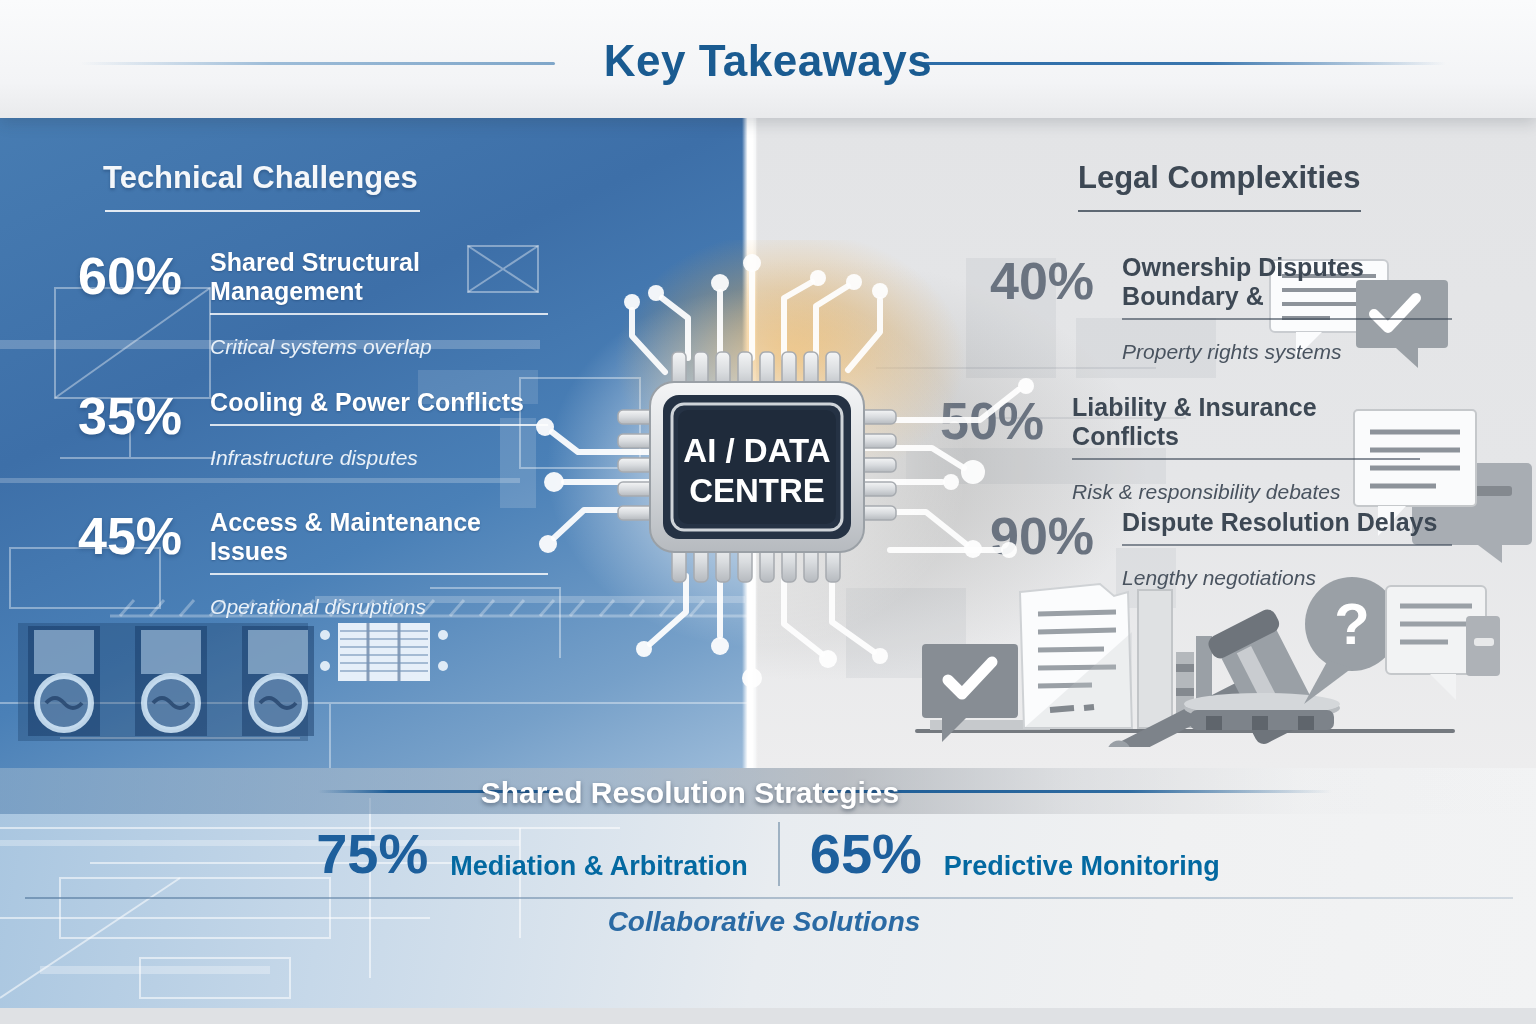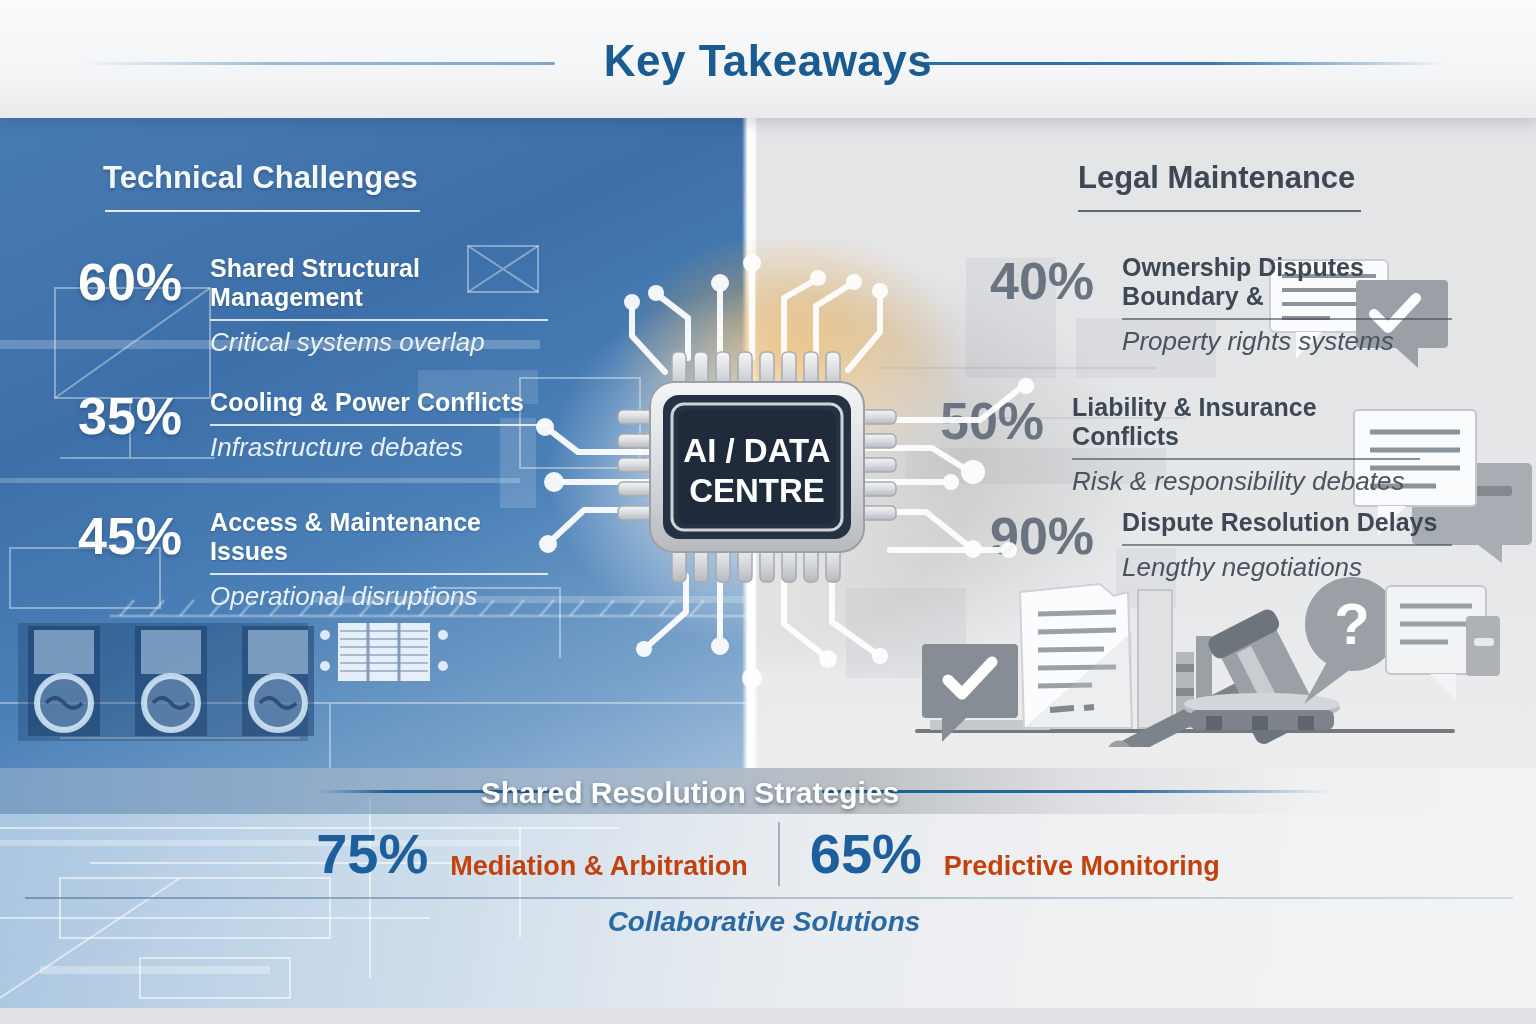--- a/index.html
+++ b/index.html
@@ -47,21 +47,21 @@
   .heading-rule{position:absolute;height:2px;z-index:5;}
   .tech-heading{left:103px;top:160px;color:#f4f7fa;text-shadow:0 2px 3px rgba(20,50,90,.35);}
   .tech-rule{left:105px;top:210px;width:315px;background:rgba(255,255,255,.85);}
   .legal-heading{left:1078px;top:160px;color:#3d4854;}
   .legal-rule{left:1078px;top:210px;width:283px;background:rgba(60,72,86,.8);}
   
   .stat{position:absolute;display:flex;align-items:flex-start;z-index:5;}
   .stat .pct{font-size:52px;font-weight:700;line-height:1;margin-top:2px;}
   .stat .txt{margin-left:28px;}
   .stat .lbl{font-size:25px;font-weight:700;line-height:1.15;padding-bottom:7px;}
-  .stat .sub{font-size:26px;font-style:italic;margin-top:6px;}
+  .stat .sub{font-size:21px;font-style:italic;margin-top:20px;}
   .left-stat .pct{color:#ffffff;text-shadow:0 2px 4px rgba(20,50,90,.4);}
   .left-stat .lbl{color:#ffffff;border-bottom:2px solid rgba(255,255,255,.8);width:338px;
     text-shadow:0 1px 2px rgba(20,50,90,.35);}
   .left-stat .sub{color:#eaf1f8;}
   .right-stat .pct{color:#6a7380;}
   .right-stat .lbl{color:#3d4854;border-bottom:2px solid rgba(62,73,88,.6);width:330px;}
   .right-stat .sub{color:#49535f;}
   .lbl .lbl-line{display:block;}
   
   .bottom-section{
@@ -82,21 +82,21 @@
   .band-line-left{left:318px;width:240px;
     background:linear-gradient(90deg,rgba(25,80,135,0),#1d5c96 30%,#1d5c96 100%);}
   .band-line-right{left:822px;width:510px;
     background:linear-gradient(90deg,#1d5c96,#2f6ba0 60%,rgba(45,100,150,0));}
   .resolution-row{
     position:absolute;left:0;top:822px;width:1536px;display:flex;z-index:4;
     justify-content:center;align-items:center;gap:30px;
   }
   .res-item{display:flex;align-items:flex-end;gap:22px;}
   .res-item .pct{font-size:56px;font-weight:700;color:#1d5f9c;line-height:1;}
-  .res-item .lbl{font-size:27px;font-weight:700;color:#c2410c;}
+  .res-item .lbl{font-size:27px;font-weight:700;color:#0369a1;}
   .res-divider{width:2px;height:64px;background:#9fb2c3;}
   .footer-rule{
     position:absolute;left:25px;top:897px;width:1488px;height:2px;z-index:3;
     background:linear-gradient(90deg,rgba(100,135,170,.75),rgba(125,150,175,.55) 50%,rgba(150,170,190,.35));
   }
   .footer-text{
     position:absolute;top:906px;left:0;width:1490px;text-align:center;z-index:4;
     font-size:28px;font-weight:700;font-style:italic;color:#2a6aa4;padding-left:19px;
   }
   
@@ -204,35 +204,35 @@
       <path d="M0,230 L180,110"></path>
     </g>
     <g fill="rgba(255,255,255,0.3)">
       <rect x="0" y="72" width="520" height="6"></rect>
       <rect x="40" y="198" width="230" height="8"></rect>
     </g>
   </svg>
 
   <div class="panel-heading tech-heading">Technical Challenges</div>
   <div class="heading-rule tech-rule"></div>
-  <div class="panel-heading legal-heading">Legal Maintenance</div>
+  <div class="panel-heading legal-heading">Legal Complexities</div>
   <div class="heading-rule legal-rule"></div>
 
-  <div class="stat left-stat" style="left:78px;top:254px;">
+  <div class="stat left-stat" style="left:78px;top:248px;">
     <div class="pct">60%</div>
     <div class="txt">
       <div class="lbl">Shared Structural Management</div>
       <div class="sub">Critical systems overlap</div>
     </div>
   </div>
   <div class="stat left-stat" style="left:78px;top:388px;">
     <div class="pct">35%</div>
     <div class="txt">
       <div class="lbl">Cooling &amp; Power Conflicts</div>
-      <div class="sub">Infrastructure debates</div>
+      <div class="sub">Infrastructure disputes</div>
     </div>
   </div>
   <div class="stat left-stat" style="left:78px;top:508px;">
     <div class="pct">45%</div>
     <div class="txt">
       <div class="lbl">Access &amp; Maintenance Issues</div>
       <div class="sub">Operational disruptions</div>
     </div>
   </div>
 

